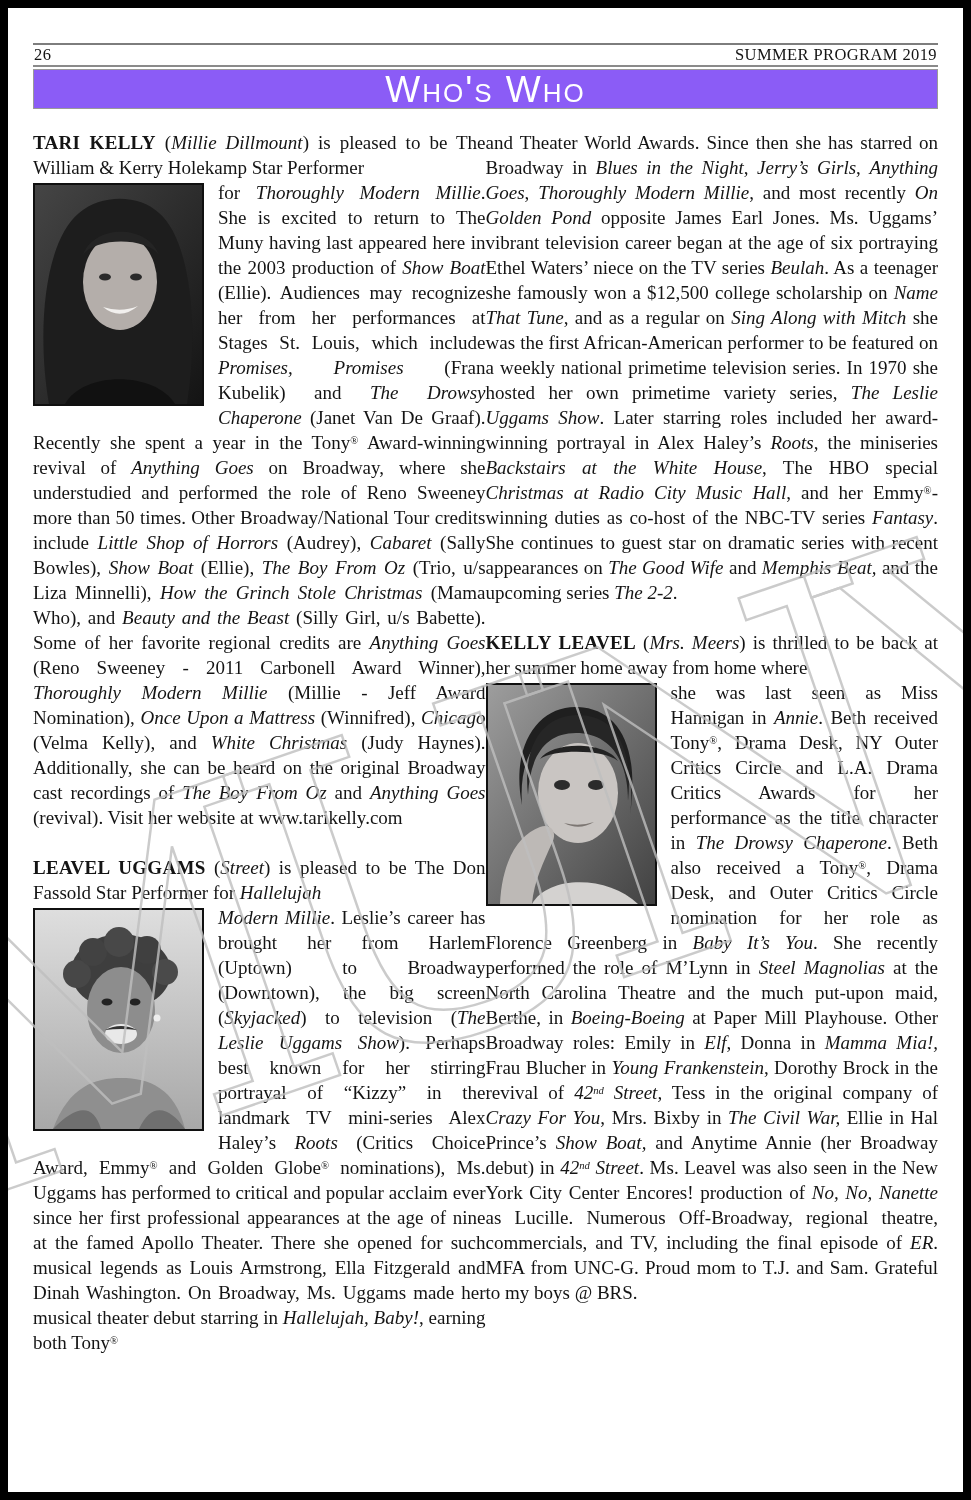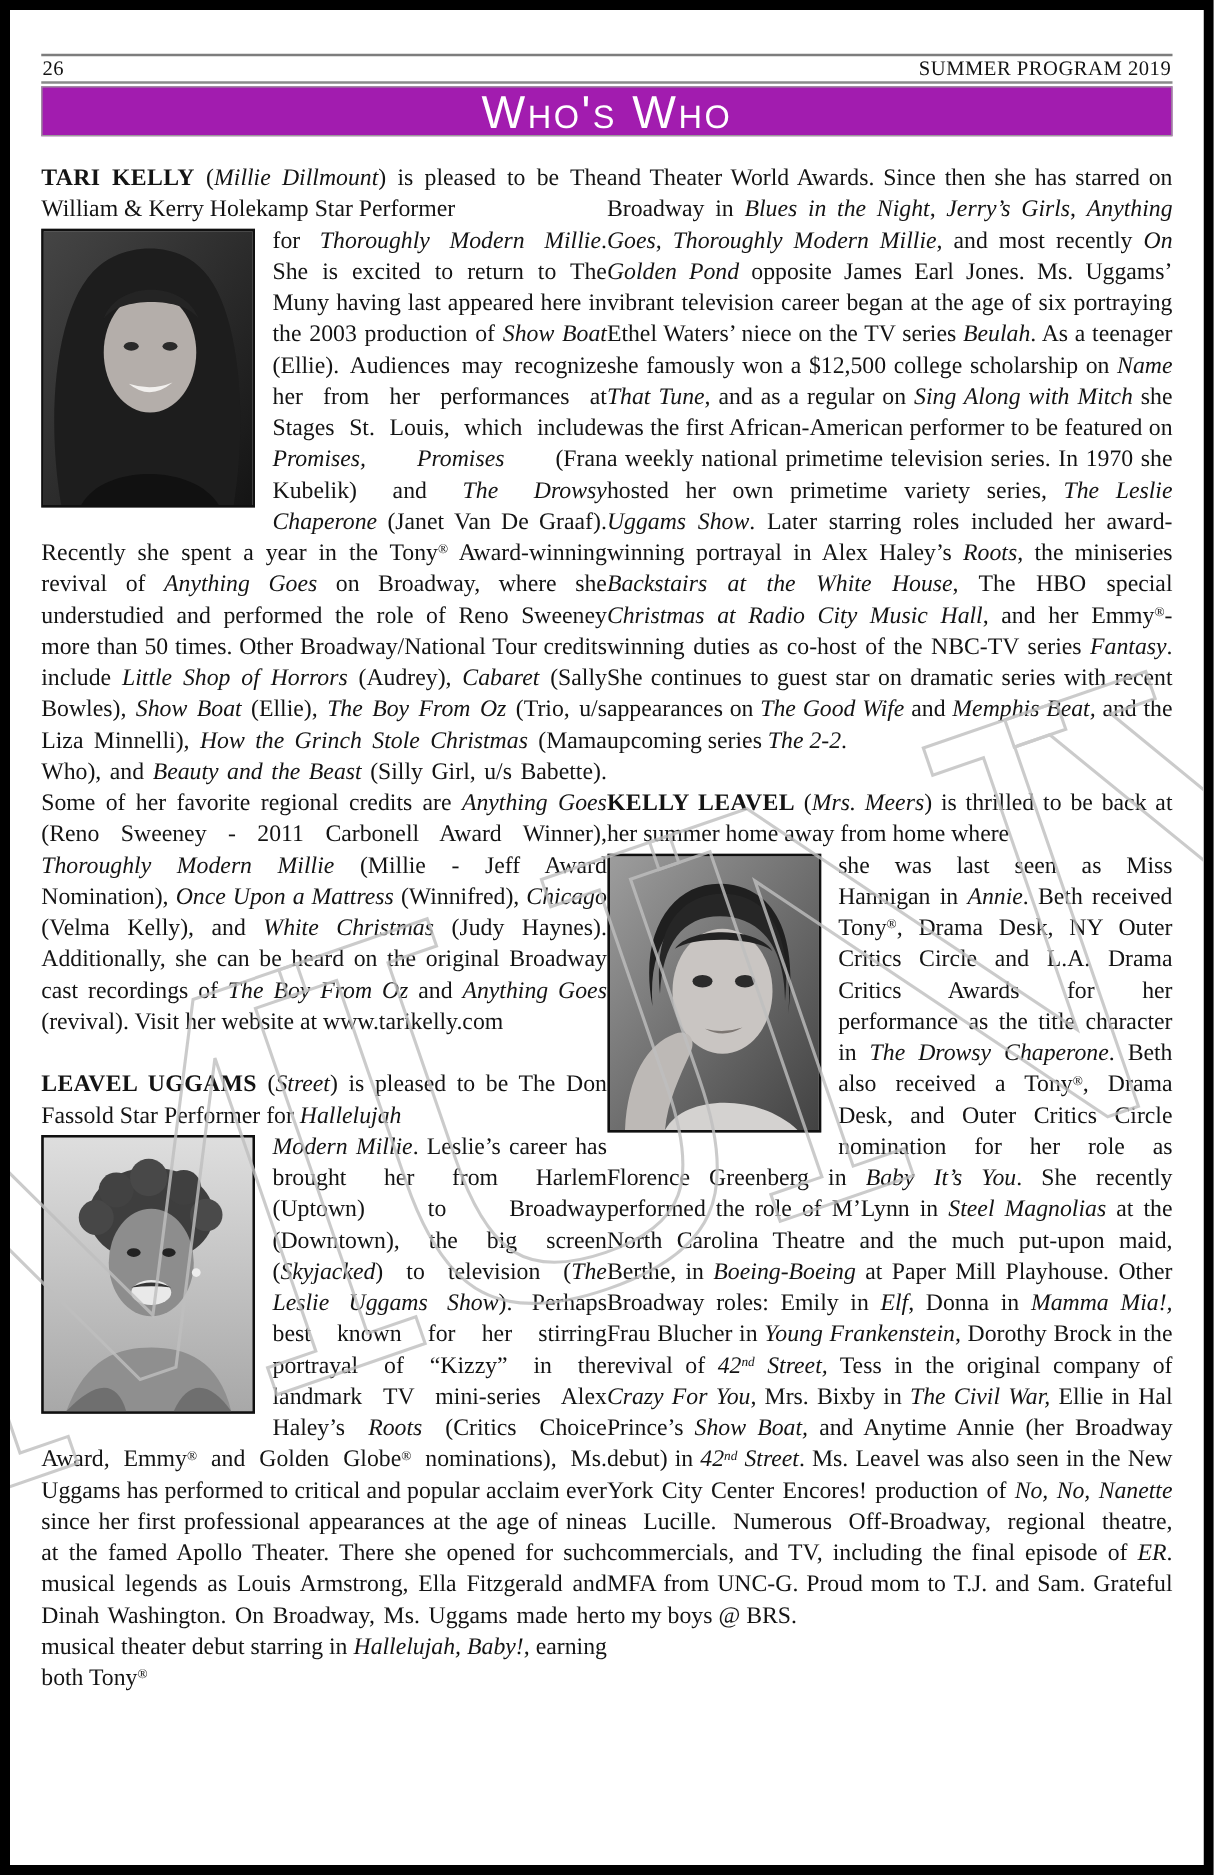--- a/index.html
+++ b/index.html
@@ -15,21 +15,21 @@
   }
   .inner{padding:0 25px;position:relative;z-index:2;}
   .rule-a{margin-top:35px;height:2px;background:#7d7d7d;}
   .header-row{
     display:flex;justify-content:space-between;align-items:baseline;
     font-size:16.5px;line-height:18px;padding:1px 1px 0 1px;height:18px;
     letter-spacing:0.4px;
   }
   .rule-b{height:2px;background:#8a8a8a;margin-top:1px;}
   .banner{
-    margin-top:2px;height:40px;background:#a21caf;border:1px solid #9a9a9a;
+    margin-top:2px;height:40px;background:#8b5cf6;border:1px solid #9a9a9a;
     box-sizing:border-box;display:flex;align-items:center;justify-content:center;
   }
   .banner-text{
     font-family:"Liberation Sans", sans-serif;
     font-variant:small-caps;
     font-size:37px;line-height:37px;color:#ffffff;letter-spacing:2px;
   }
   .columns{
     display:flex;margin-top:21px;
     font-size:19px;line-height:25px;text-align:justify;

